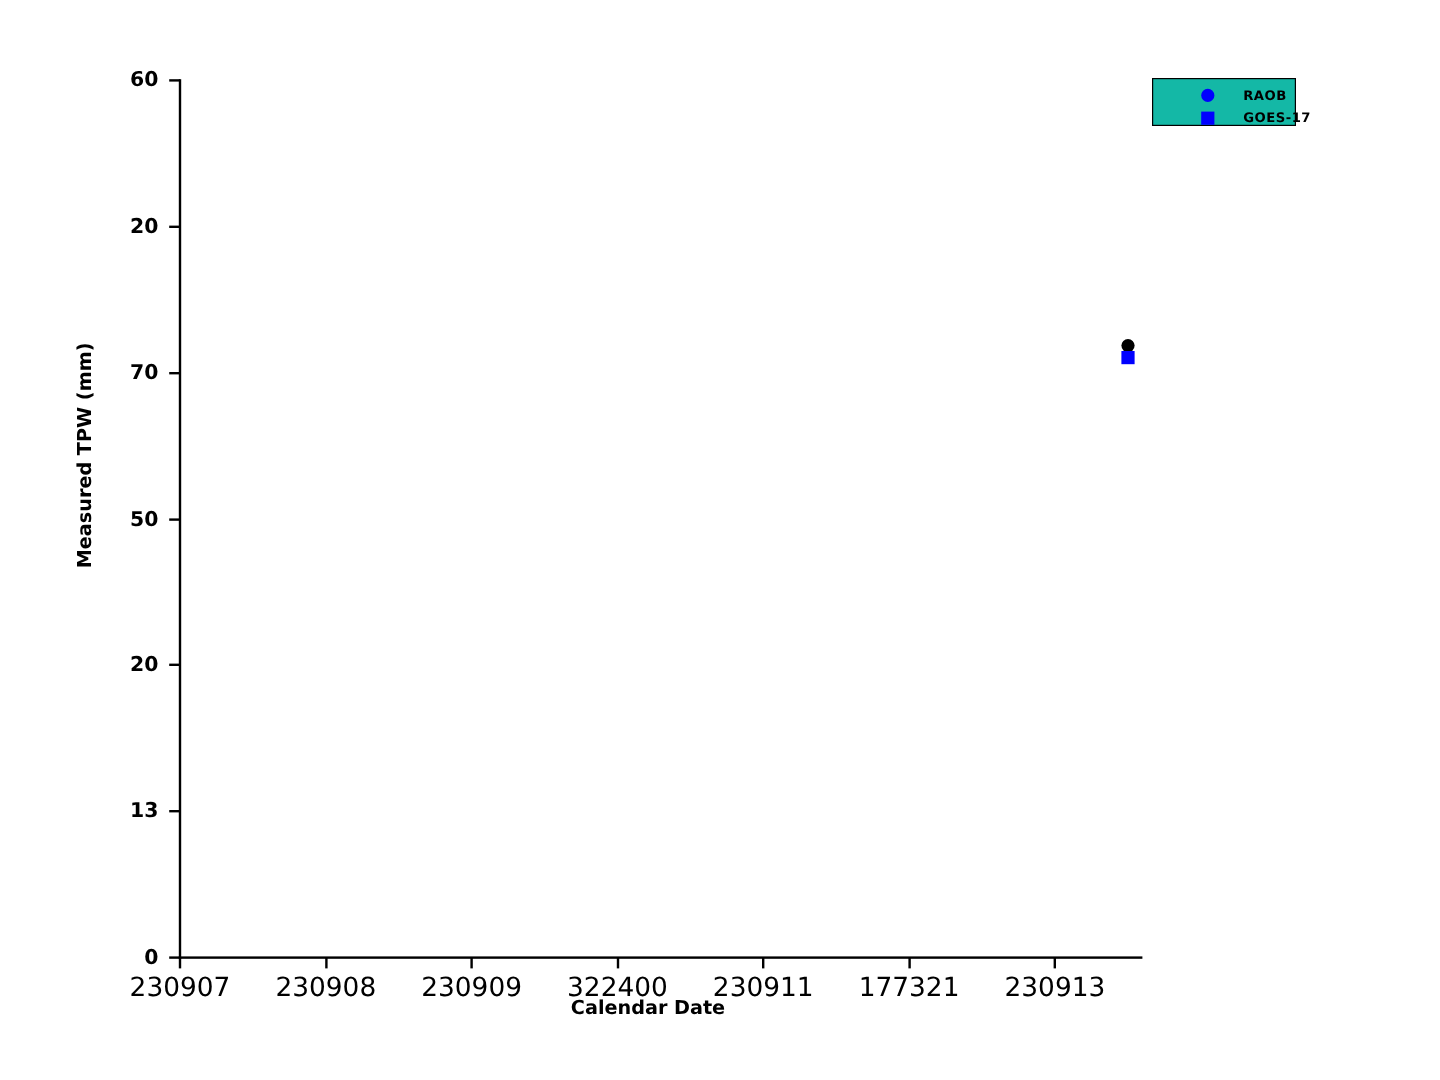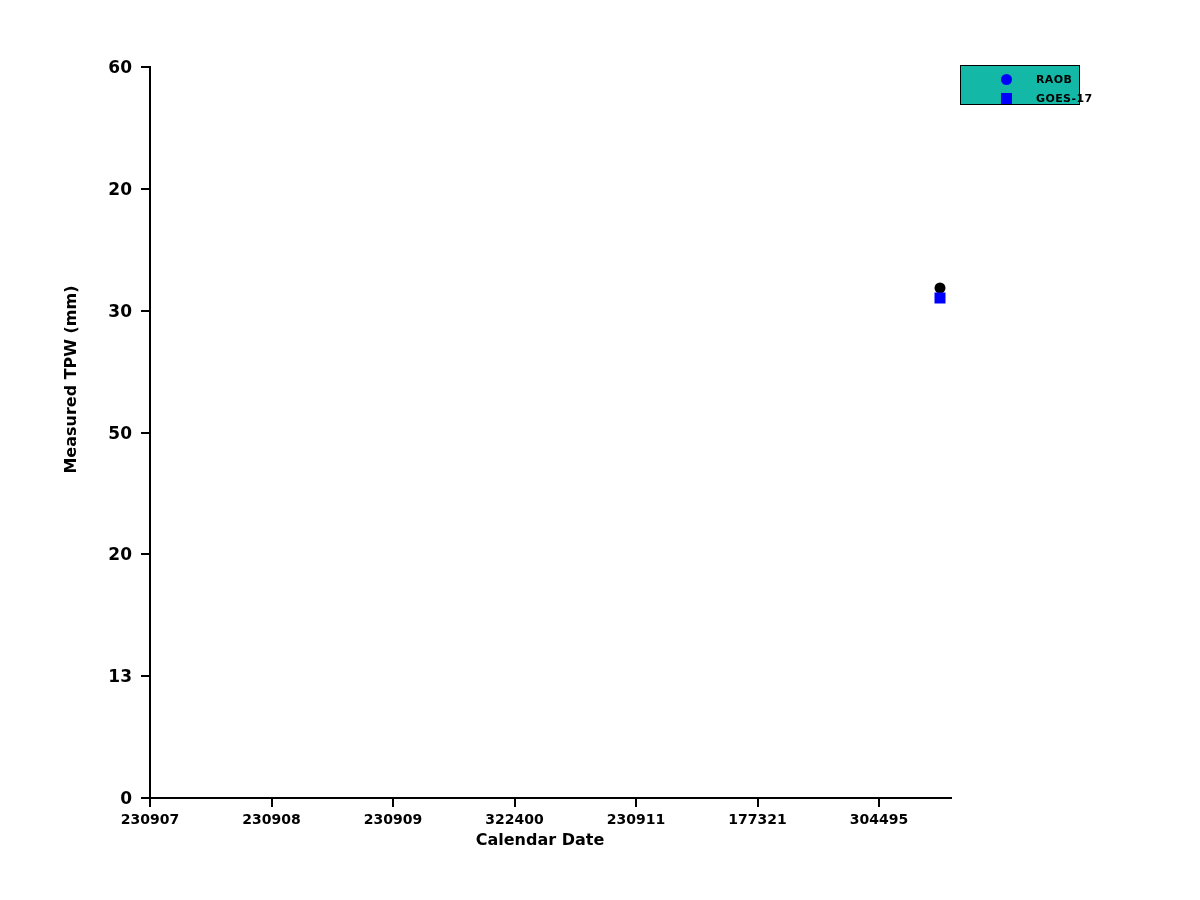--- a/index.html
+++ b/index.html
@@ -82,22 +82,22 @@
   .xtick-mark {
     position: absolute;
     top: 731px;
     width: 2px;
     height: 9px;
     background: #000000;
   }
   .xtick-label {
     position: absolute;
     top: 744px;
-    font-size: 14px;
-    font-weight: bold;
+    font-size: 22px;
+    font-weight: normal;
     white-space: nowrap;
     transform: translateX(-50%);
     color: #000000;
   }
 
   
   #xlabel {
     position: absolute;
     left: 0;
     top: 830px;
@@ -192,41 +192,41 @@
     <div id="y-ticks">
         <div class="ytick-mark" style="top: 730px;"></div>
         <div class="ytick-label" style="top: 731px; left: -100px; width: 82px;">0</div>
         <div class="ytick-mark" style="top: 608.167px;"></div>
         <div class="ytick-label" style="top: 609.167px; left: -100px; width: 82px;">13</div>
         <div class="ytick-mark" style="top: 486.333px;"></div>
         <div class="ytick-label" style="top: 487.333px; left: -100px; width: 82px;">20</div>
         <div class="ytick-mark" style="top: 364.5px;"></div>
         <div class="ytick-label" style="top: 365.5px; left: -100px; width: 82px;">50</div>
         <div class="ytick-mark" style="top: 242.667px;"></div>
-        <div class="ytick-label" style="top: 243.667px; left: -100px; width: 82px;">30</div>
+        <div class="ytick-label" style="top: 243.667px; left: -100px; width: 82px;">70</div>
         <div class="ytick-mark" style="top: 120.833px;"></div>
         <div class="ytick-label" style="top: 121.833px; left: -100px; width: 82px;">20</div>
         <div class="ytick-mark" style="top: -1px;"></div>
         <div class="ytick-label" style="top: 0px; left: -100px; width: 82px;">60</div>
       </div>
     <div id="x-ticks">
         <div class="xtick-mark" style="left: -1px;"></div>
         <div class="xtick-label" style="left: 0px;">230907</div>
         <div class="xtick-mark" style="left: 120.515px;"></div>
         <div class="xtick-label" style="left: 121.515px;">230908</div>
         <div class="xtick-mark" style="left: 242.03px;"></div>
         <div class="xtick-label" style="left: 243.03px; text-align: right;">230909</div>
         <div class="xtick-mark" style="left: 363.545px;"></div>
         <div class="xtick-label" style="left: 364.545px;">322400</div>
         <div class="xtick-mark" style="left: 485.061px;"></div>
         <div class="xtick-label" style="left: 486.061px;">230911</div>
         <div class="xtick-mark" style="left: 606.576px;"></div>
         <div class="xtick-label" style="left: 607.576px;">177321</div>
         <div class="xtick-mark" style="left: 728.091px;"></div>
-        <div class="xtick-label" style="left: 729.091px;">304495</div>
+        <div class="xtick-label" style="left: 729.091px;">230913</div>
       </div>
     <div id="data-layer">
         <div class="marker-circle" style="left: 789.848px; top: 220.518px; background: rgb(0, 0, 0);"></div>
         <div class="marker-square" style="left: 789.848px; top: 231.483px; background: rgb(0, 0, 255);"></div>
       </div>
   </div>
 
   <div id="xlabel">Calendar Date</div>
 
   <div id="ylabel">Measured TPW (mm)</div>

